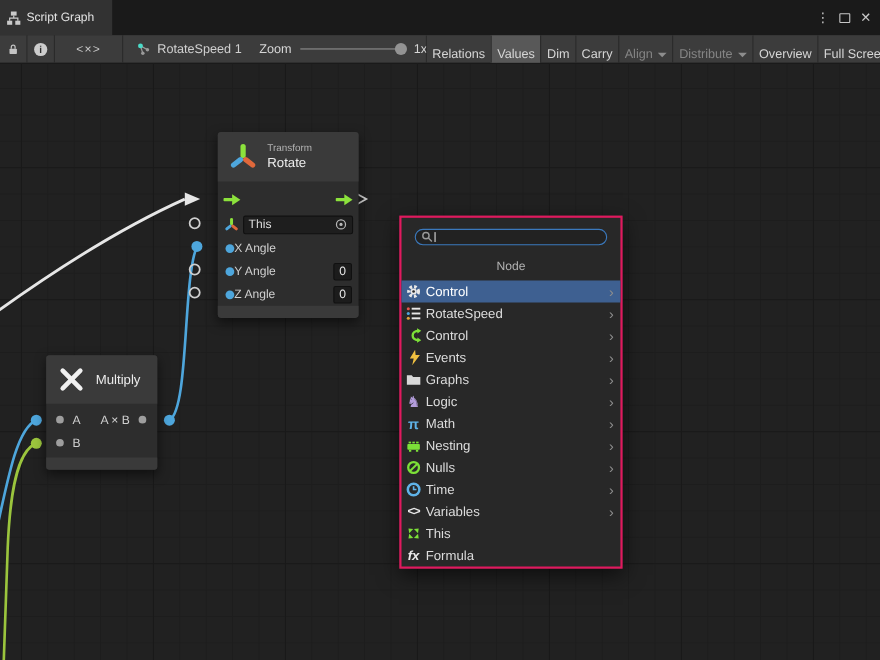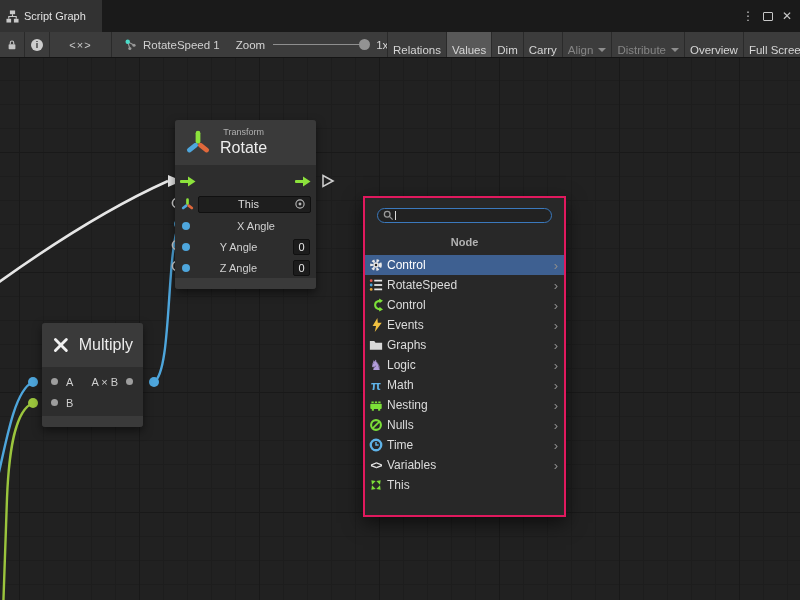--- a/index.html
+++ b/index.html
@@ -49,44 +49,44 @@
 
   
   .node{position:absolute;background:#2d2d2d;border-radius:3px;box-shadow:0 4px 10px rgba(0,0,0,.5);color:#d5d5d5;font-size:11px;}
   .node-header{background:#3a3a3a;border-radius:3px 3px 0 0;display:flex;align-items:center;padding:0 10px;gap:9px;}
   .node-footer{background:#3a3a3a;height:11px;border-radius:0 0 3px 3px;}
   .nrow{display:flex;align-items:center;}
   .pdot{width:8px;height:8px;border-radius:50%;flex:none;}
   .pdot.blue{background:var(--wire-blue);}
   .pdot.gray{background:#9e9e9e;width:7px;height:7px;}
   .valbox{background:#1c1c1c;border:1px solid #101010;border-radius:2px;width:17px;height:16px;display:flex;align-items:center;justify-content:center;color:#e8e8e8;font-size:11px;margin-left:6px;}
-  .rotate-node{left:175px;top:62px;width:141px;text-align:center;}
+  .rotate-node{left:198px;top:62px;width:128px;}
   .rotate-node .node-header{height:45px;}
   .hdr-titles{display:flex;flex-direction:column;line-height:1.25;}
   .hdr-cat{font-size:9px;color:#b0b0b0;}
-  .hdr-title{font-size:16px;color:#ececec;}
+  .hdr-title{font-size:12px;color:#ececec;}
   .rotate-body{padding:4px 0 0;}
   .row-flow{height:24px;justify-content:space-between;padding:0 5px;}
   .row-this{height:22px;padding:0 5px 0 6px;gap:4px;}
   .this-field{flex:1;height:17px;background:#1e1e1e;border:1px solid #101010;border-radius:2px;display:flex;align-items:center;padding:0 4px;color:#dedede;font-size:11px;}
   .this-field .ofield{flex:1;}
-  .row-val{height:21px;padding:0 6px 0 7px;gap:12px;}
+  .row-val{height:21px;padding:0 6px 0 7px;gap:0;}
   .row-val .plabel{flex:1;color:#d0d0d0;}
   .multiply-node{left:42px;top:265px;width:101px;}
   .multiply-node .node-header{height:44px;}
   .multiply-body{padding:4px 0 3px;}
   .mrow{height:21px;display:flex;align-items:center;padding:0 10px 0 9px;gap:8px;color:#cfcfcf;}
   .mrow .spacer{flex:1;}
 
   
   .finder{position:absolute;left:363px;top:138px;width:203px;height:321px;background:#282828;border:2px solid var(--finder-border);box-shadow:0 6px 18px rgba(0,0,0,.6);}
   .finder-search{margin:10px 12px 0;height:15px;border:1px solid var(--search-border);border-radius:8px;background:#222;display:flex;align-items:center;padding:0 5px;gap:3px;}
   .finder-search input{flex:1;background:transparent;border:none;outline:none;color:#e5e5e5;font-size:11px;height:12px;padding:0;caret-color:#fff;font-family:"Liberation Sans",sans-serif;}
   .fcaret{width:1px;height:9px;background:#dcdcdc;margin-left:-2px;}
-  .finder-title{text-align:center;color:#b2b2b2;font-size:11px;margin:13px 0 7px;font-weight:bold;}
+  .finder-title{text-align:center;color:#b2b2b2;font-size:11px;margin:13px 0 7px;}
   .finder-item{height:20px;display:flex;align-items:center;padding:0 6px 0 3px;font-size:12px;color:#dcdcdc;}
   .finder-item.selected{background:var(--selection);color:#fff;}
   .fi-icon{width:16px;height:16px;display:flex;align-items:center;justify-content:center;margin-right:3px;flex:none;}
   .fi-chevron{margin-left:auto;color:#8d8d8d;font-size:13px;line-height:1;}
   .glyph-purple{color:#b39ddb;font-size:14px;line-height:1;}
   .glyph-pi{color:#5fb3e8;font-weight:bold;font-size:13px;line-height:1;}
   .glyph-brackets{color:#eaeaea;font-weight:bold;font-size:11px;letter-spacing:-1px;line-height:1;}
   .glyph-fx{color:#eaeaea;font-style:italic;font-weight:bold;font-size:12px;line-height:1;}
 </style>
 </head>
@@ -402,17 +402,23 @@
                 <g transform="rotate(45 8 8)" fill="#7ce038">
                   <polygon points="8,0.5 11,4.5 5,4.5"></polygon>
                   <polygon points="8,15.5 11,11.5 5,11.5"></polygon>
                   <polygon points="0.5,8 4.5,5 4.5,11"></polygon>
                   <polygon points="15.5,8 11.5,5 11.5,11"></polygon>
                 </g>
               </svg>
             </span>
             <span class="fi-label">This</span>
           </div>
+          <div class="finder-item">
+            <span class="fi-icon">
+              <span class="glyph-fx">fx</span>
+            </span>
+            <span class="fi-label">Formula</span>
+          </div>
         </div>
     </div>
 
   </div>
 </div>
 
 </body></html>

